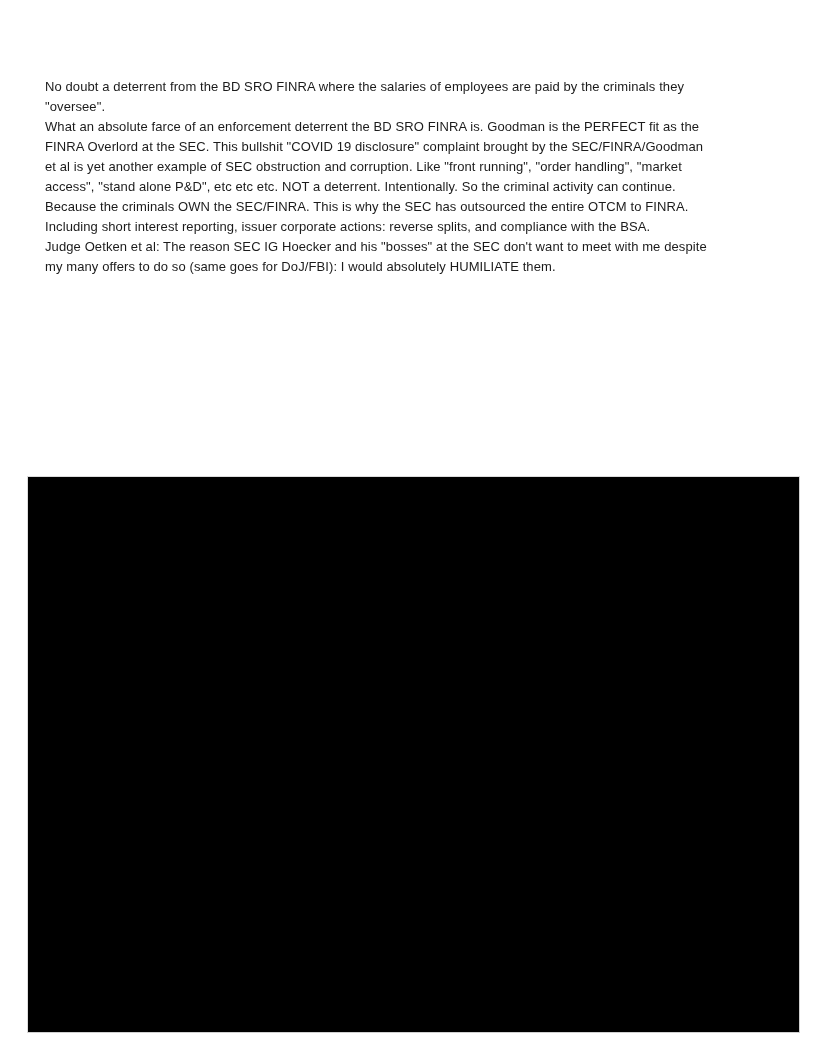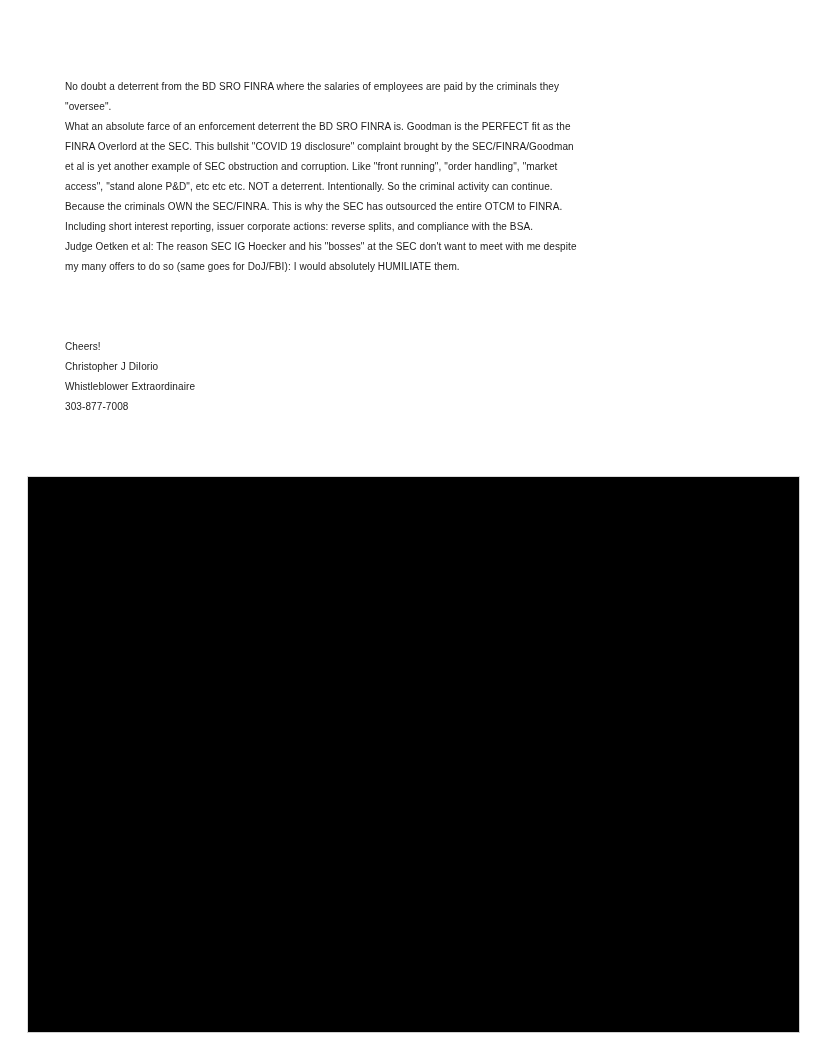--- a/index.html
+++ b/index.html
@@ -13,26 +13,25 @@
     height: 1056px;
     background: #ffffff;
     overflow: hidden;
     font-family: "Liberation Sans", "DejaVu Sans", sans-serif;
   }
   .email-text {
     position: absolute;
     left: 45px;
     top: 37px;
     width: 740px;
-    font-size: 10px;
+    font-size: 13px;
     line-height: 20px;
     color: #1b1b1b;
     white-space: pre;
     letter-spacing: 0.1px;
-    margin-left: 20px;
   }
   .email-signature {
     margin-top: 20px; 
   }
   .redacted-image {
     position: absolute;
     left: 27px;
     top: 476px;
     width: 773px;
     height: 557px;
@@ -52,21 +51,17 @@
     <div>No doubt a deterrent from the BD SRO FINRA where the salaries of employees are paid by the criminals they
 "oversee".
 What an absolute farce of an enforcement deterrent the BD SRO FINRA is. Goodman is the PERFECT fit as the
 FINRA Overlord at the SEC. This bullshit "COVID 19 disclosure" complaint brought by the SEC/FINRA/Goodman
 et al is yet another example of SEC obstruction and corruption. Like "front running", "order handling", "market
 access", "stand alone P&amp;D", etc etc etc. NOT a deterrent. Intentionally. So the criminal activity can continue.
 Because the criminals OWN the SEC/FINRA. This is why the SEC has outsourced the entire OTCM to FINRA.
 Including short interest reporting, issuer corporate actions: reverse splits, and compliance with the BSA.
 Judge Oetken et al: The reason SEC IG Hoecker and his "bosses" at the SEC don't want to meet with me despite
 my many offers to do so (same goes for DoJ/FBI): I would absolutely HUMILIATE them.</div>
-    <div class="email-signature">Cheers!
-Christopher J DiIorio
-Whistleblower Extraordinaire
-303-877-7008</div>
   </div>
 
   <div class="redacted-image"></div>
 
 </div>
 
 </body></html>

